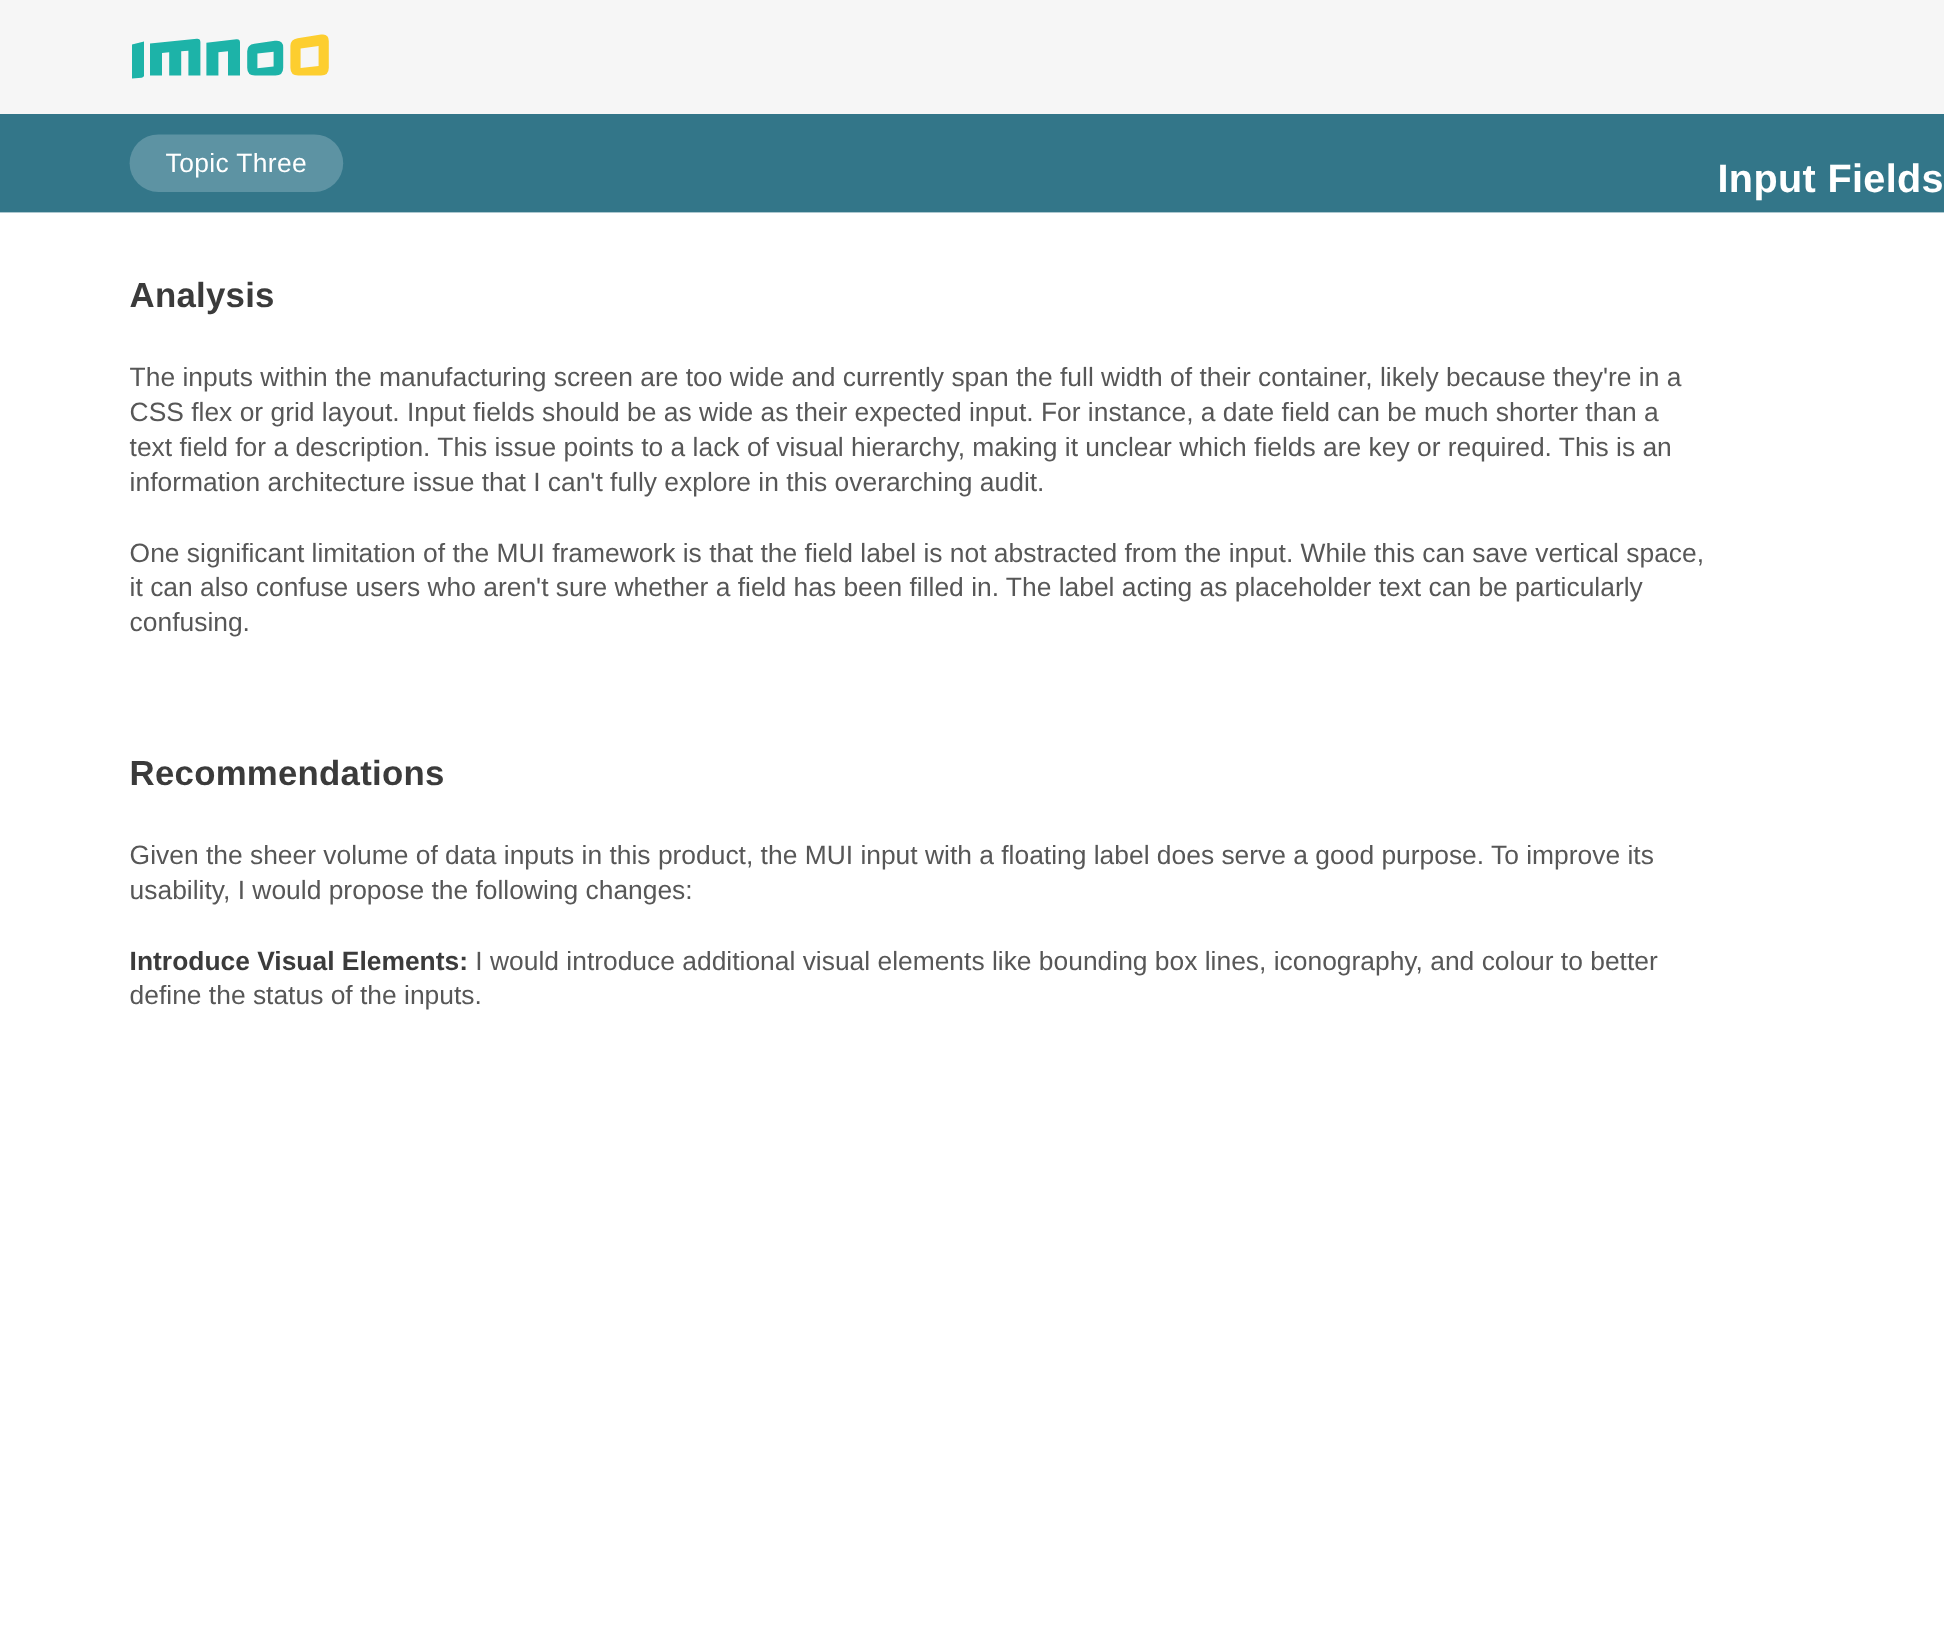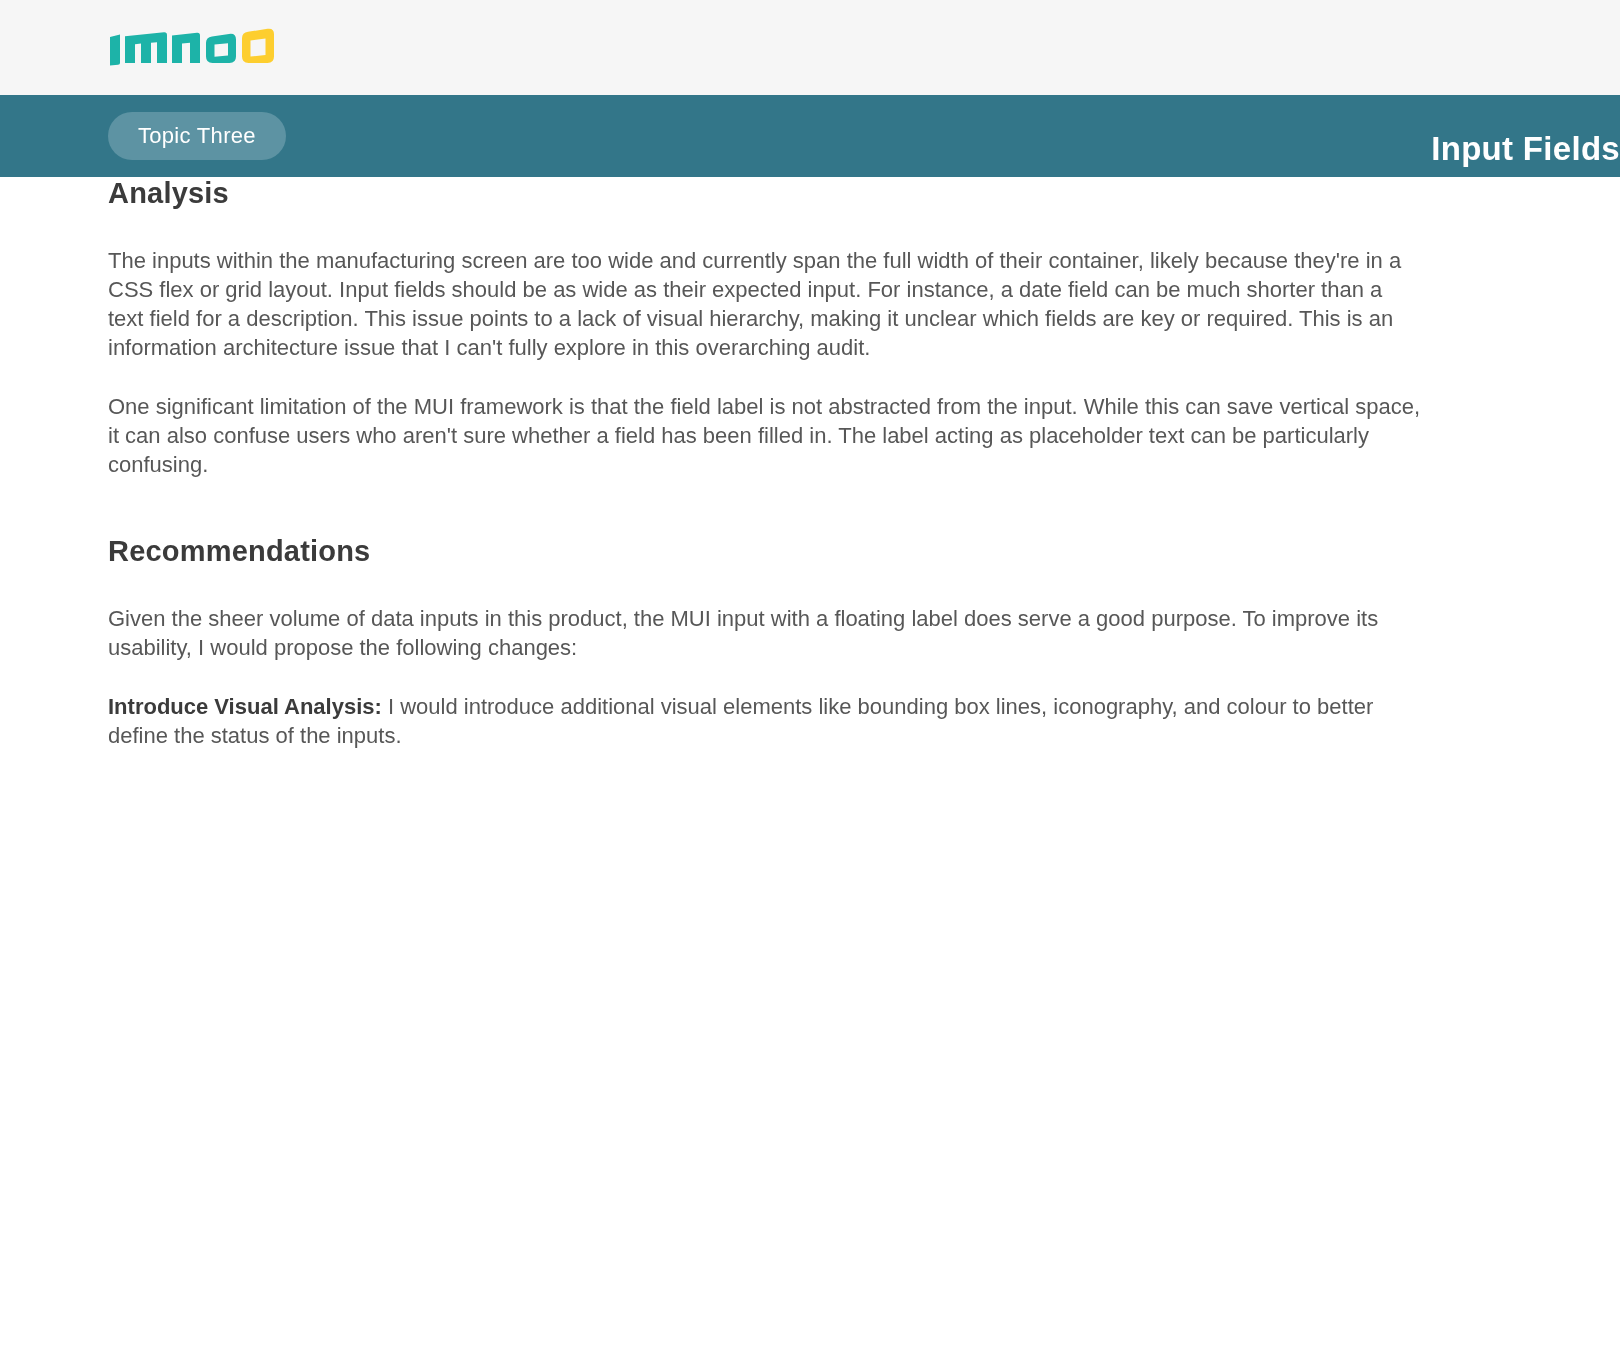--- a/index.html
+++ b/index.html
@@ -57,30 +57,31 @@
     text-align:right;
     color:#ffffff;
     font-size:33px;
     font-weight:700;
     letter-spacing:0.3px;
     margin-top:48px;
   }
   main{
     width:1330px;
     margin-left:108px;
+    padding-top:54px;
   }
   .section-heading{
     font-size:29px;
     font-weight:700;
     color:var(--heading-color);
     margin:0 0 36px 0;
     letter-spacing:0.2px;
   }
   .section-heading.recommendations{
-    margin-top:56px;
+    margin-top:96px;
   }
   main p{
     font-size:22px;
     line-height:29px;
     margin:0 16px 30px 0;
   }
   main p strong{
     color:var(--heading-color);
     font-weight:700;
   }
@@ -116,16 +117,16 @@
   <p>The inputs within the manufacturing screen are too wide and currently span the full width of their container, likely because they're in a CSS flex or grid layout. Input fields should be as wide as their expected input. For instance, a date field can be much shorter than a text field for a description. This issue points to a lack of visual hierarchy, making it unclear which fields are key or required. This is an information architecture issue that I can't fully explore in this overarching audit.</p>
   <p>One significant limitation of the MUI framework is that the field label is not abstracted from the input. While this can save vertical space, it can also confuse users who aren't sure whether a field has been filled in. The label acting as placeholder text can be particularly confusing.</p>
 
   <h2 class="section-heading recommendations">Recommendations</h2>
 
   <p>Given the sheer volume of data inputs in this product, the MUI input with a floating label does serve a good purpose. To improve its usability, I would propose the following changes:</p>
 
 
 
   <p>
-    <strong>Introduce Visual Analysis:</strong><span> I would introduce additional visual elements like bounding box lines, iconography, and colour to better define the status of the inputs.</span>
+    <strong>Introduce Visual Elements:</strong><span> I would introduce additional visual elements like bounding box lines, iconography, and colour to better define the status of the inputs.</span>
   </p>
 
 </main>
 
 </body></html>

